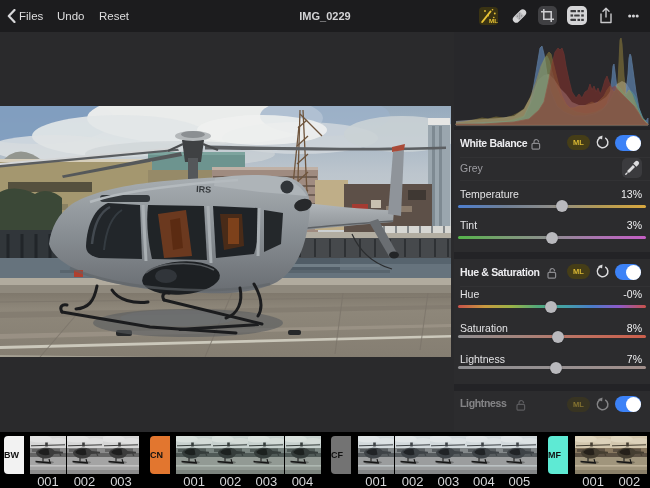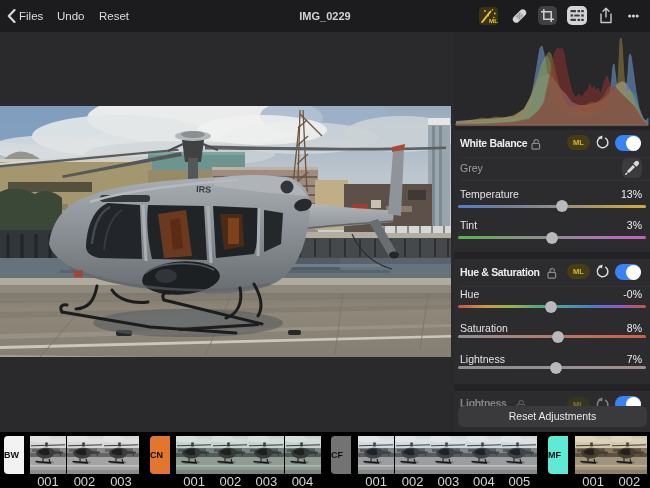--- a/index.html
+++ b/index.html
@@ -448,21 +448,20 @@
       </svg>
       <div class="mlb" style="top:6px;opacity:.5">ML</div>
       <svg class="abs" style="left:141px;top:5.5px;opacity:.5" width="15" height="15" viewBox="0 0 15 15">
         <path d="M6.6 2.3 A5.3 5.3 0 1 0 10.2 2.9" fill="none" stroke="#dcdcde" stroke-width="1.5"></path>
         <path d="M3.0 2.2 L7.5 0.4 L7.1 4.6 Z" fill="#dcdcde"></path>
       </svg>
       <div class="tgl" style="top:5px"></div>
     </div>
   </div>
 
-  <div id="resetbtn">Reset Adjustments</div>
 
   <div id="strip">
     <div class="flabel" style="left:4px;background:#f2f2f2">BW</div>
     <div class="thumb" style="left:30.0px;width:36px"><svg width="36" height="38" viewBox="0 0 36 38">
           <rect width="36" height="38" fill="#d6d6d6"></rect>
           <ellipse cx="10" cy="3" rx="12" ry="3.5" fill="#e2e2e2"></ellipse>
           <ellipse cx="28" cy="5" rx="10" ry="3" fill="#e2e2e2" opacity="0.7"></ellipse>
           <rect x="0" y="12" width="36" height="5" fill="#8a8a8a"></rect>
           <rect x="2" y="13" width="7" height="3" fill="#646464"></rect>
           <rect x="21" y="12.5" width="9" height="3.5" fill="#646464"></rect>

